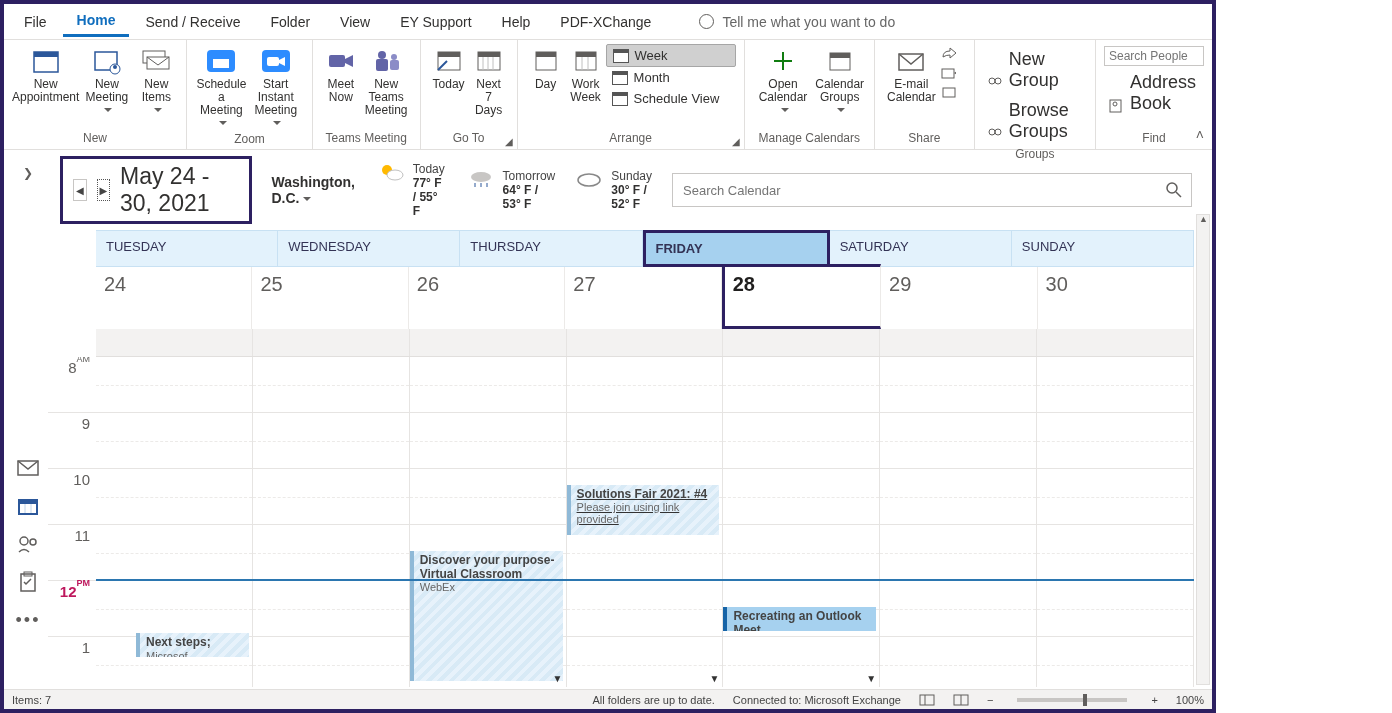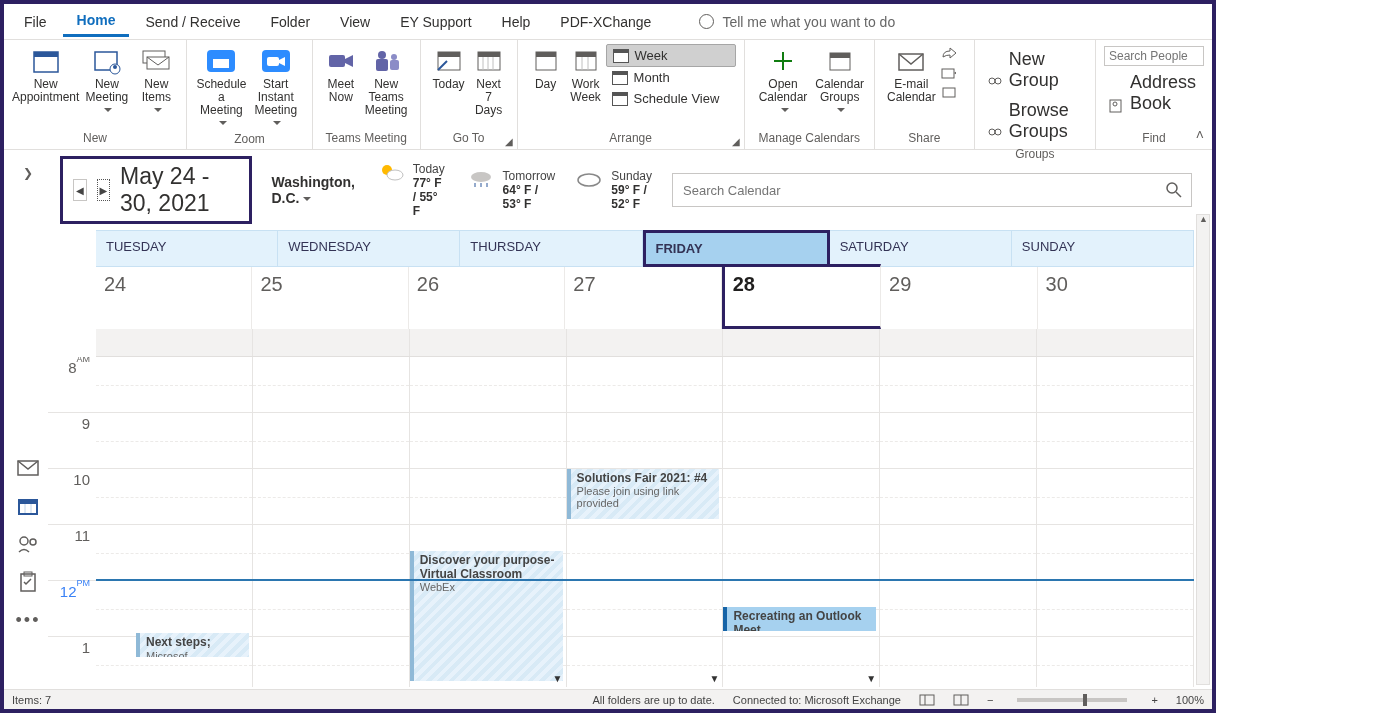--- a/index.html
+++ b/index.html
@@ -79,21 +79,21 @@
 .day-dates .dcell.today { font-weight: 700; color: #201f1e; }
 .today-box { border: 3px solid #2d2061; margin-top: -3px; }
 
 .allday-strip { height: 28px; background: #f3f2f1; margin-left: 48px; border-bottom: 1px solid #e1dfdd; display: flex; }
 .allday-strip .ac { flex: 1; border-right: 1px solid #e6e4e2; }
 
 .grid-body { position: relative; margin-left: 0; overflow: hidden; height: 330px; }
 .hour-row { display: flex; height: 56px; border-bottom: 1px solid #e6e4e2; }
 .hour-label { width: 48px; text-align: right; padding: 2px 6px 0 0; font-size: 15px; color: #605e5c; position: relative; }
 .hour-label sup { font-size: 9px; position: relative; top: -5px; }
-.hour-label.now { color: #3b82f6; font-weight: 400; }
+.hour-label.now { color: #be185d; font-weight: 700; }
 .hour-cells { flex: 1; display: flex; }
 .hcell { flex: 1; border-right: 1px solid #e6e4e2; position: relative; }
 .hcell::before { content: ""; position: absolute; left: 0; right: 0; top: 50%; border-top: 1px dashed #eceae8; }
 
 .now-line { position: absolute; left: 48px; right: 0; top: 222px; border-top: 2px solid #2b76b0; z-index: 5; }
 
 .event { position: absolute; background: #d0e8f7; border-left: 4px solid #2b76b0; font-size: 12px; padding: 2px 6px; overflow: hidden; color: #333; }
 .event.dim { background: repeating-linear-gradient(135deg, #e7f2fb, #e7f2fb 4px, #d8eaf6 4px, #d8eaf6 8px); border-left-color: #8fb9d7; }
 .event .et { font-weight: 600; color: #444; }
 .event .es { color: #666; font-size: 11px; }
@@ -440,21 +440,21 @@
         </div>
     </div>
     <div class="weather">
       <span class="w-icon">
           <svg width="28" height="20">
             <ellipse cx="14" cy="11" rx="11" ry="6" fill="none" stroke="#888" stroke-width="1.5"></ellipse>
           </svg>
         </span>
       <div class="w-block">
           <div class="w-label">Sunday</div>
-          <div class="w-temp">59° F / 52° F</div>
+          <div class="w-temp">30° F / 52° F</div>
         </div>
     </div>
     <div class="search-cal">
       <input placeholder="Search Calendar" style="">
       <span class="mag">
           <svg width="16" height="16">
             <circle cx="6" cy="6" r="5" fill="none" stroke="#605e5c" stroke-width="1.5"></circle>
             <line x1="10" y1="10" x2="15" y2="15" stroke="#605e5c" stroke-width="1.5"></line>
           </svg>
         </span>
@@ -593,21 +593,21 @@
             <div class="hcell"></div>
             <div class="hcell"></div>
             <div class="hcell"></div>
             <div class="hcell"></div>
             <div class="hcell"></div>
           </div>
         </div>
 
       <div class="now-line"></div>
 
-      <div class="event dim" style="left:calc(48px + 3*((100% - 48px)/7)); width:calc((100% - 48px)/7 - 4px); top:112px; height:50px;">
+      <div class="event dim" style="left:calc(48px + 3*((100% - 48px)/7)); width:calc((100% - 48px)/7 - 4px); top:128px; height:50px;text-decoration:underline;">
         <div class="et">Solutions Fair 2021: #4</div>
         <div class="es">Please join using link provided</div>
       </div>
       <div class="event dim" style="left:calc(48px + 2*((100% - 48px)/7)); width:calc((100% - 48px)/7 - 4px); top:194px; height:130px;">
         <div class="et">Discover your purpose- Virtual Classroom</div>
         <div class="es">WebEx</div>
       </div>
       <div class="event dim" style="left:calc(48px + 0*((100% - 48px)/7) + 40px); width:calc((100% - 48px)/7 - 44px); top:276px; height:24px;">
         <span class="et">Next steps;</span>
         <span class="es">Microsof</span>

